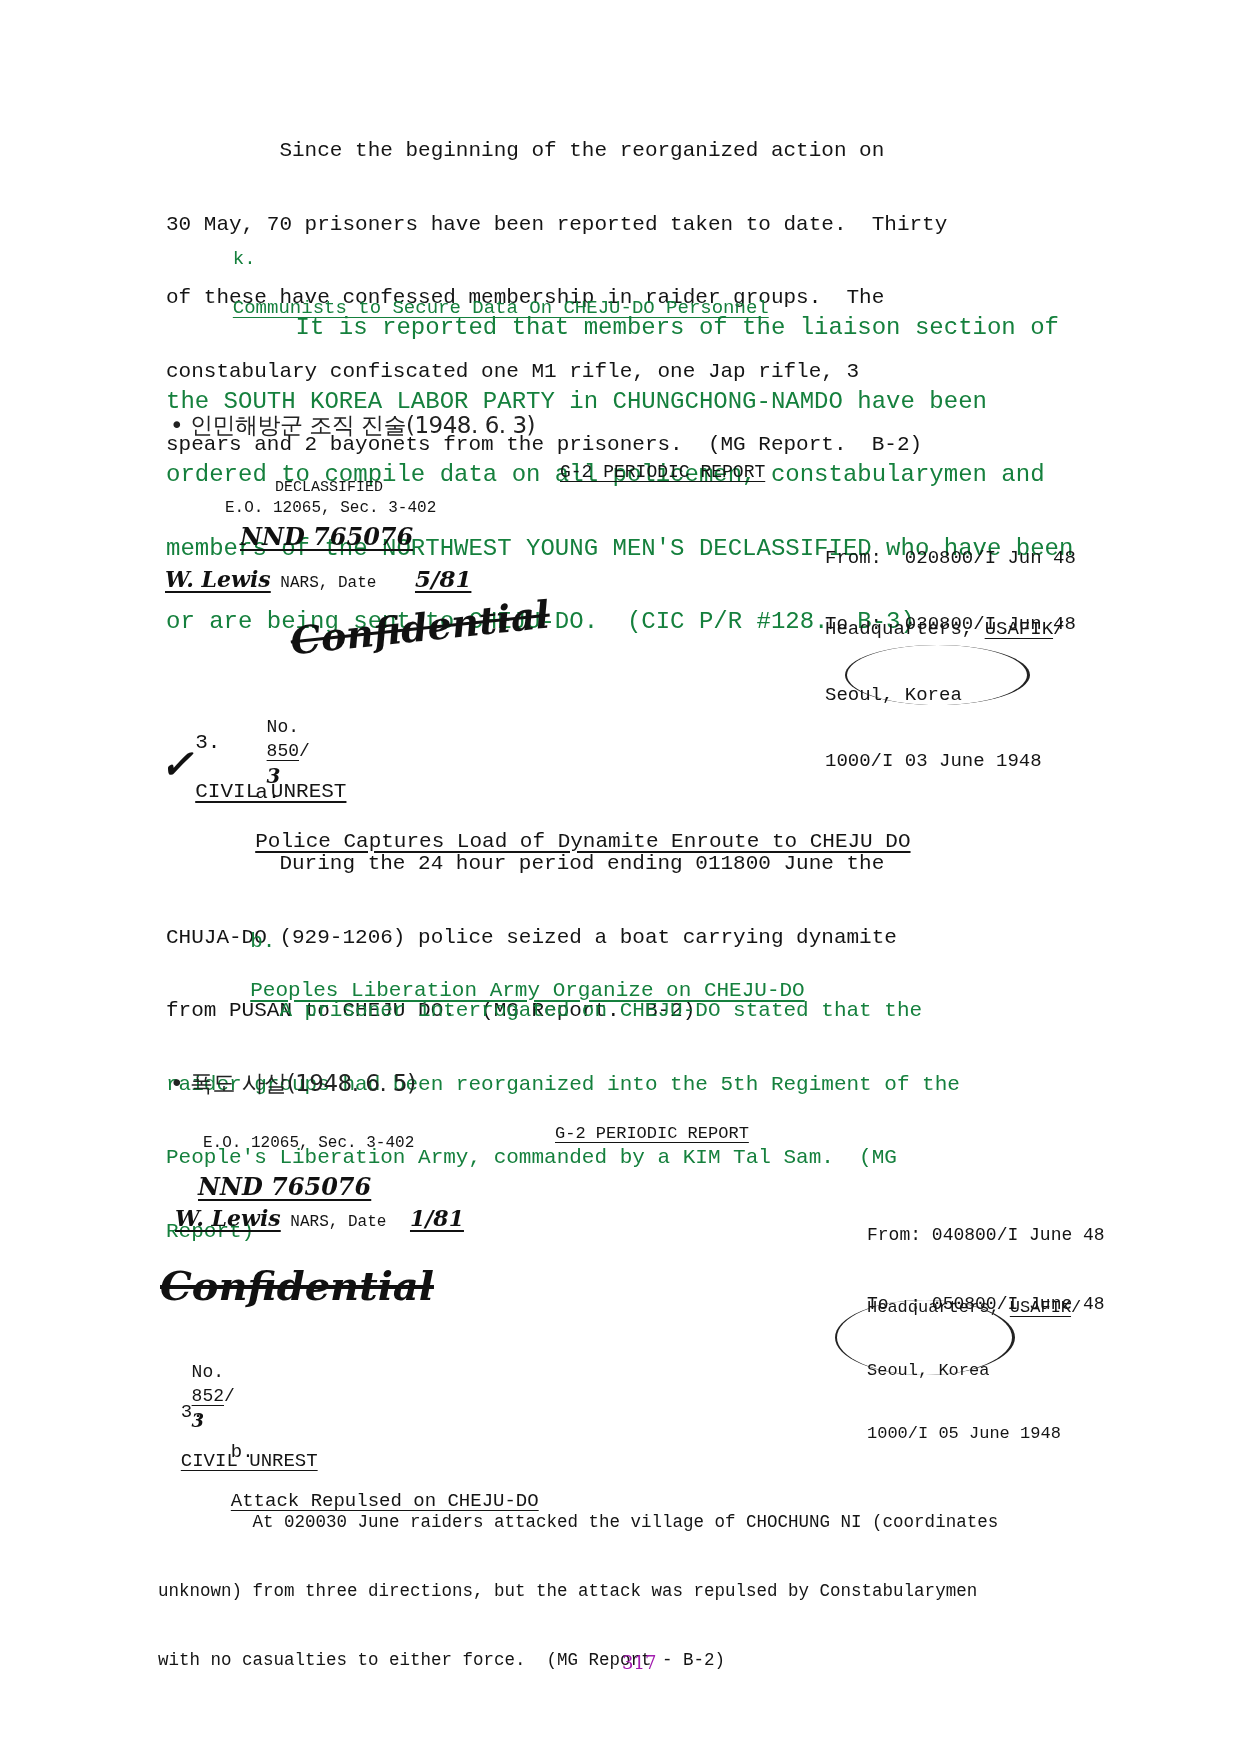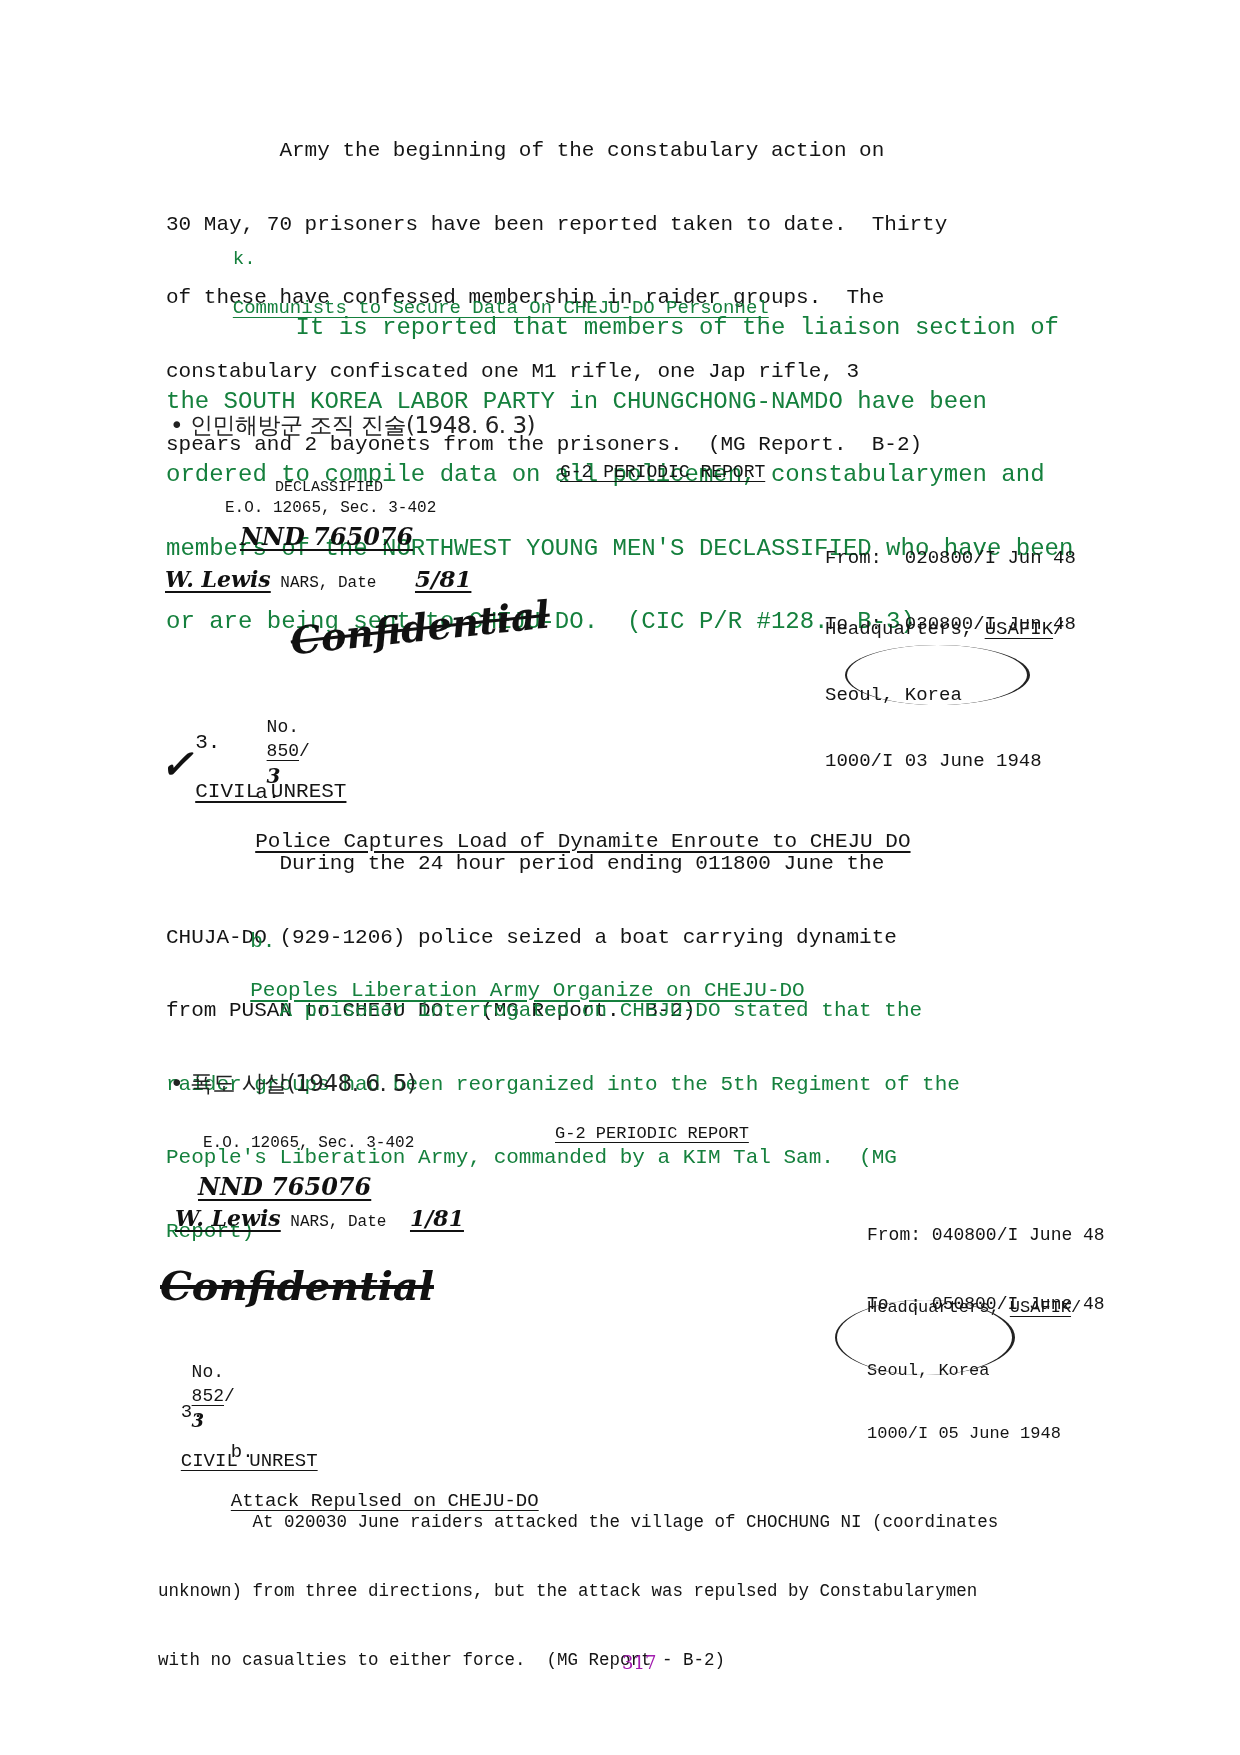--- a/index.html
+++ b/index.html
@@ -15,21 +15,21 @@
   .u { text-decoration: underline; text-underline-offset: 4px; }
   .hand { font-family: "DejaVu Serif", serif; font-style: italic; font-weight: bold; color: #111; }
   .small { font-size: 17px; line-height: 20px; }
   .stamp { border-radius: 50%; border-left: 2px solid #222; border-right: 3px solid #222; }
   .pageno { font-family: "DejaVu Serif", serif; font-size: 18px; color: #a21caf; }
 </style>
 </head>
 <body>
 
 <div class="abs tw" style="left:166px; top:90px;">
-  <div>         Army the beginning of the constabulary action on</div>
+  <div>         Since the beginning of the reorganized action on</div>
   <div>30 May, 70 prisoners have been reported taken to date.  Thirty</div>
   <div>of these have confessed membership in raider groups.  The</div>
   <div>constabulary confiscated one M1 rifle, one Jap rifle, 3</div>
   <div>spears and 2 bayonets from the prisoners.  (MG Report.  B-2)</div>
 </div>
 
 <div class="abs tw faded" style="left:210px; top:222px; font-size:19px;">
   <span>k.</span>
   <span> </span>
   <span class="u">Communists to Secure Data On CHEJU-DO Personnel</span>

